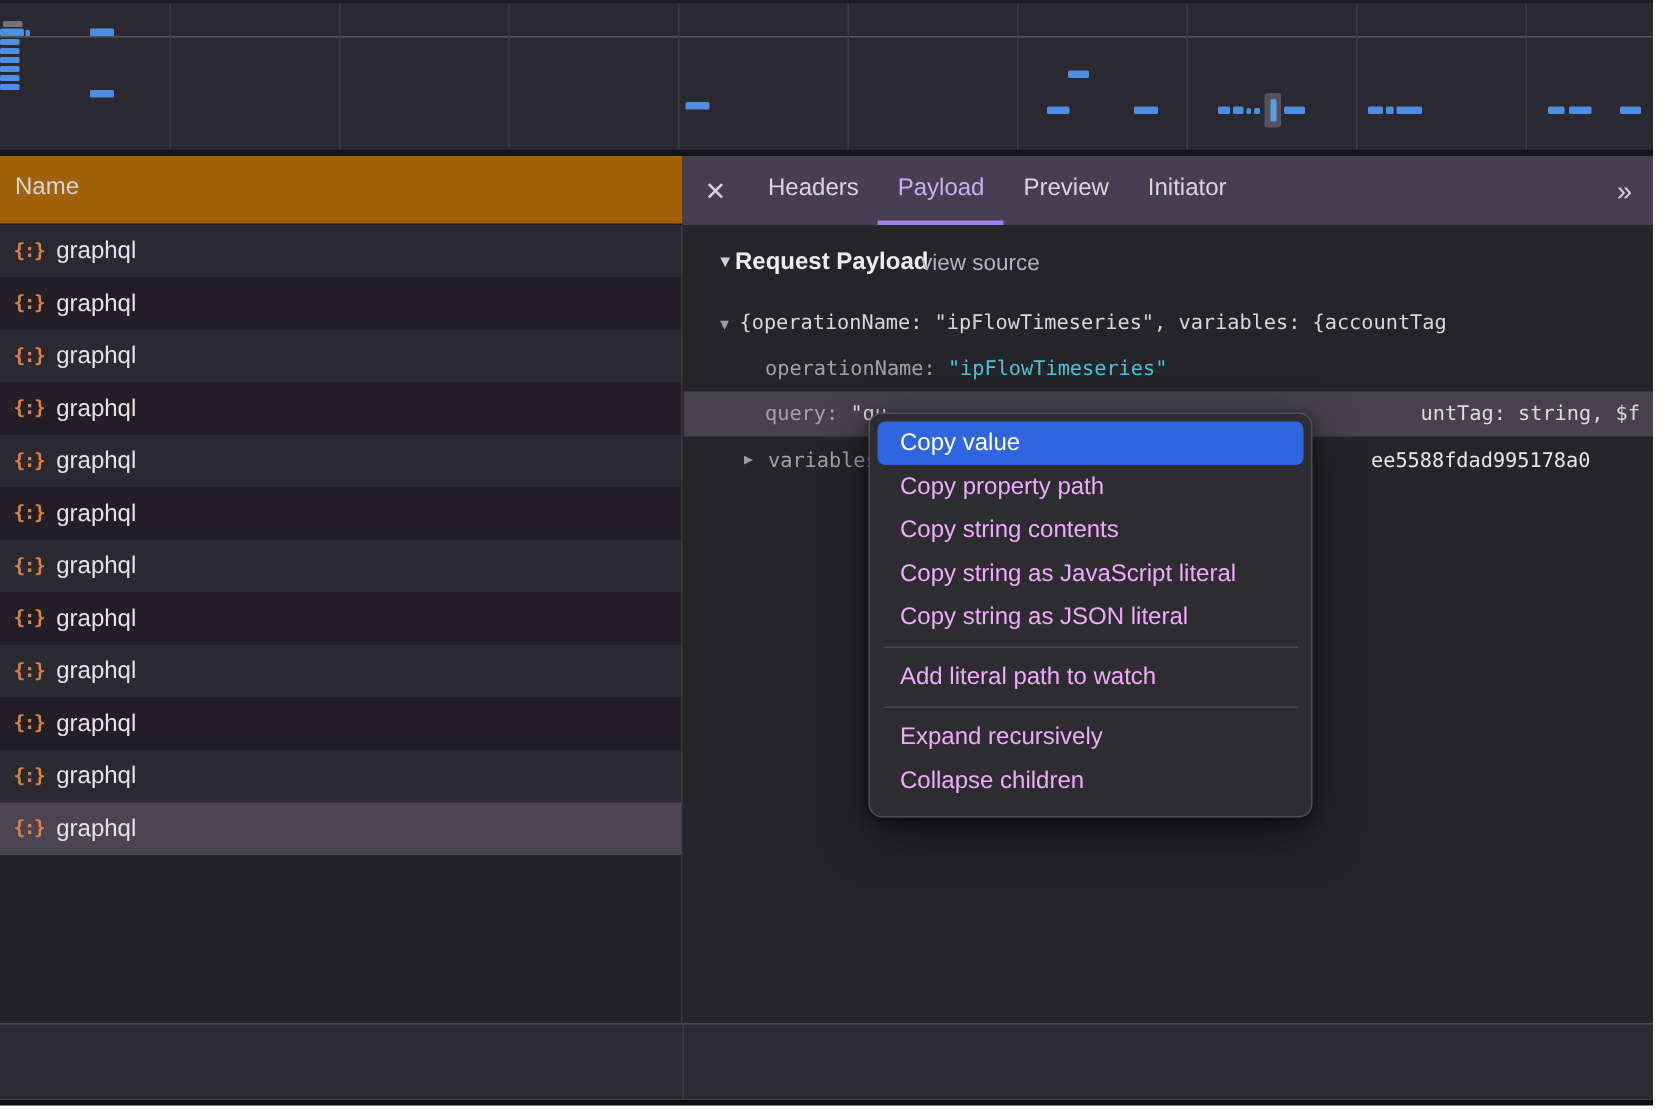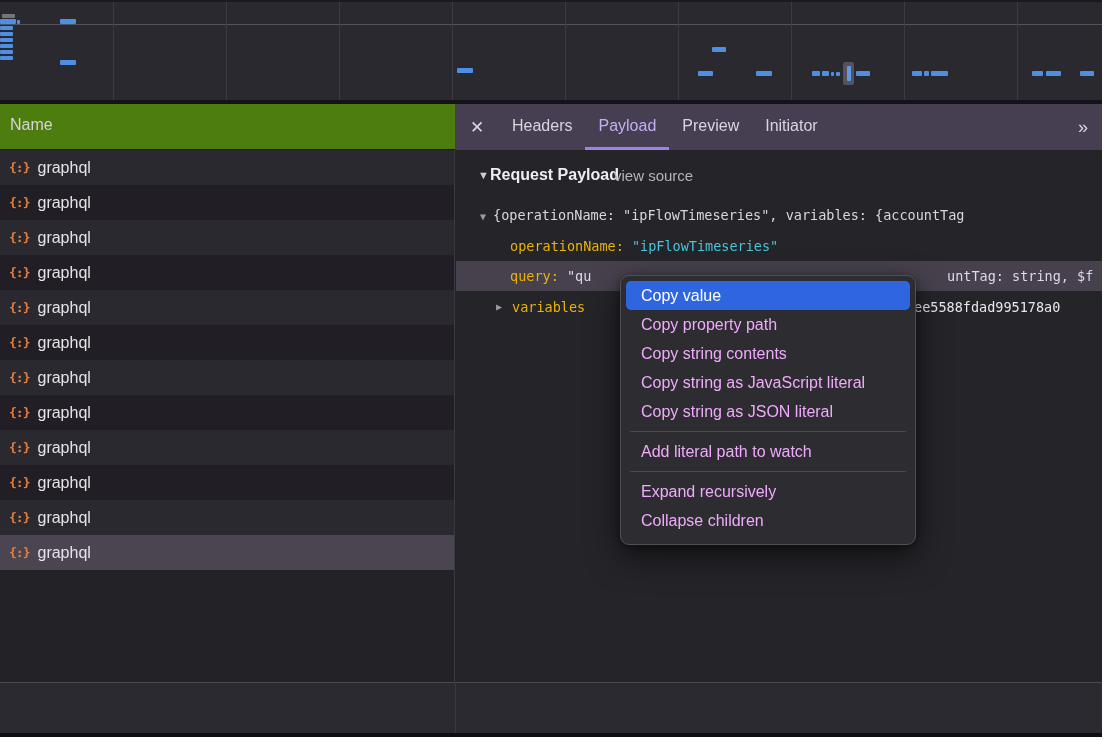--- a/index.html
+++ b/index.html
@@ -11,21 +11,21 @@
   
   .overview { position:absolute; left:0; top:0; width:1102px; height:100px; background:#2a2930; border-top:2px solid #1b1a1f; }
   .ov-grid-v { position:absolute; top:0; width:1px; height:100px; background:#3c3b42; }
   .ov-grid-h { position:absolute; left:0; top:22px; width:1102px; height:1px; background:#55545c; }
   .ov-bar { position:absolute; border-radius:1px; }
   .ov-marker { position:absolute; background:#55525c; border-radius:2px; }
   .ov-marker-tick { position:absolute; background:#5d9bea; border-radius:1px; }
   .ov-sep { position:absolute; left:0; top:100px; width:1102px; height:4px; background:#141318; }
 
   
-  .name-header { position:absolute; left:0; top:104px; width:455px; height:46px; background:#4d7c0f; border-bottom:1px solid #19181d; }
+  .name-header { position:absolute; left:0; top:104px; width:455px; height:46px; background:#a16207; border-bottom:1px solid #19181d; }
   .name-header-label { position:absolute; left:10px; top:12px; font-size:16px; color:#d6d3da; }
   .tabbar { position:absolute; left:455px; top:104px; width:647px; height:46px; background:#453f51; display:flex; align-items:stretch; }
   .close-btn { width:44px; display:flex; align-items:center; justify-content:center; font-size:17px; color:#d9d5e0; cursor:default; }
   .tab { display:flex; align-items:center; padding:16px 13px; font-size:16px; color:#d9d5e0; border-bottom:3px solid transparent; }
   .tab.selected { color:#c6aef3; border-bottom-color:#a180ea; }
   .tab-overflow { margin-left:auto; display:flex; align-items:center; padding:0 16px; font-size:18px; color:#d9d5e0; letter-spacing:-2px; }
 
   
   .requests { position:absolute; left:0; top:150px; width:455px; height:532px; background:#232227; border-right:1px solid #3b3a41; }
   .req-row { height:35px; display:flex; align-items:center; padding-left:9px; }
@@ -37,41 +37,41 @@
 
   
   .payload { position:absolute; left:456px; top:150px; width:646px; height:532px; background:#252429; overflow:hidden; }
   .section-row { position:absolute; left:0; top:16px; width:100%; height:22px; }
   .section-toggle { position:absolute; left:22px; top:3px; font-size:11px; color:#d0cdd6; }
   .section-title { position:absolute; left:34px; top:0; font-size:16px; font-weight:bold; color:#efedf2; }
   .view-source { position:absolute; left:158px; top:1px; font-size:15px; color:#b5b2bd; }
   .mono { font-family:"DejaVu Sans Mono", monospace; font-size:13.5px; white-space:nowrap; }
   .tree-toggle { color:#9e9ba6; font-size:10px; }
   .t-plain { color:#d9d6df; }
-  .t-key { color:#eab308; }
+  .t-key { color:#a3a3a3; }
   .t-str { color:#49c3d8; }
   .t-pale { color:#ddd9e8; }
   .t-white { color:#e8e6ee; }
   .line1 { position:absolute; left:24px; top:57px; width:618px; overflow:hidden; }
   .line1 .tree-toggle { display:inline-block; margin-right:7px; }
   .line2 { position:absolute; left:54px; top:88px; }
   .row3 { position:absolute; left:0; top:111px; width:646px; height:30px; background:#46414d; }
   .row3-text { position:absolute; left:54px; top:7px; }
   .row3-tail { position:absolute; left:458px; top:7px;margin-left:33px; }
   .line4 { position:absolute; left:0; top:146px; width:646px; height:24px; }
   .line4-toggle { position:absolute; left:40px; top:5px; }
   .line4-key { position:absolute; left:56px; top:3px; }
   .line4-tail { position:absolute; left:458px; top:3px; }
 
   
   .footer { position:absolute; left:0; top:682px; width:1102px; height:51px; background:#2b2a30; border-top:1px solid #4b4a51; }
   .footer-divider { position:absolute; left:455px; top:682px; width:1px; height:51px; background:#3b3a41; }
 
   
-  .ctx-menu { position:absolute; left:620px; top:275px; width:296px; background:#2d2c31; border:1px solid #504f56; border-radius:9px; padding:5px 0 9px 0; box-shadow:0 12px 32px rgba(0,0,0,.55), 0 2px 8px rgba(0,0,0,.4); }
+  .ctx-menu { position:absolute; left:579px; top:275px; width:296px; background:#2d2c31; border:1px solid #504f56; border-radius:9px; padding:5px 0 9px 0; box-shadow:0 12px 32px rgba(0,0,0,.55), 0 2px 8px rgba(0,0,0,.4); }
   .ctx-item { position:relative; height:29px; margin:0 5px; display:flex; align-items:center; padding-left:15px; font-size:16px; color:#f0abfc; border-radius:5px; }
   .ctx-item.highlight { background:#2f66e0; color:#ffffff; }
   .ctx-sep { height:1px; background:#4b4a51; margin:5px 9px; }
 </style>
 </head>
 <body>
 
 <div class="viewport">
   <div class="devtools">
 

